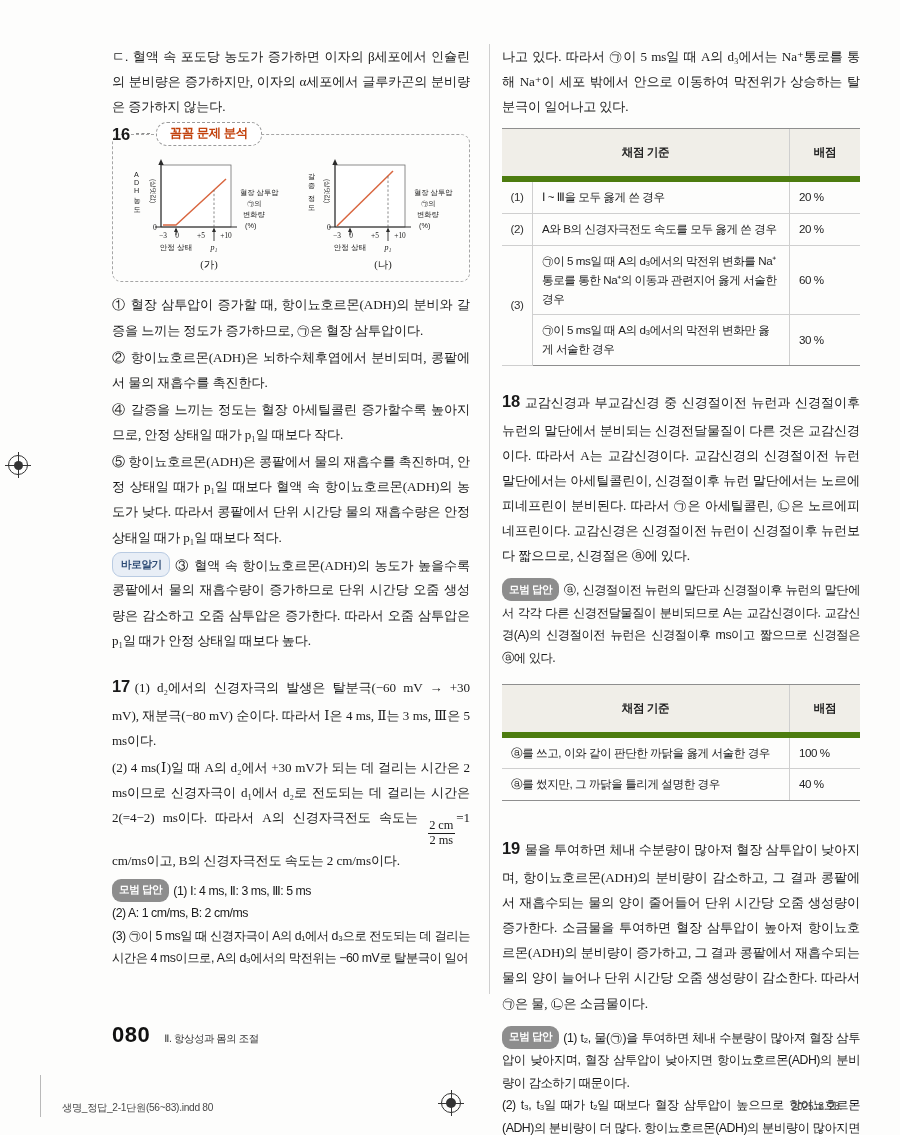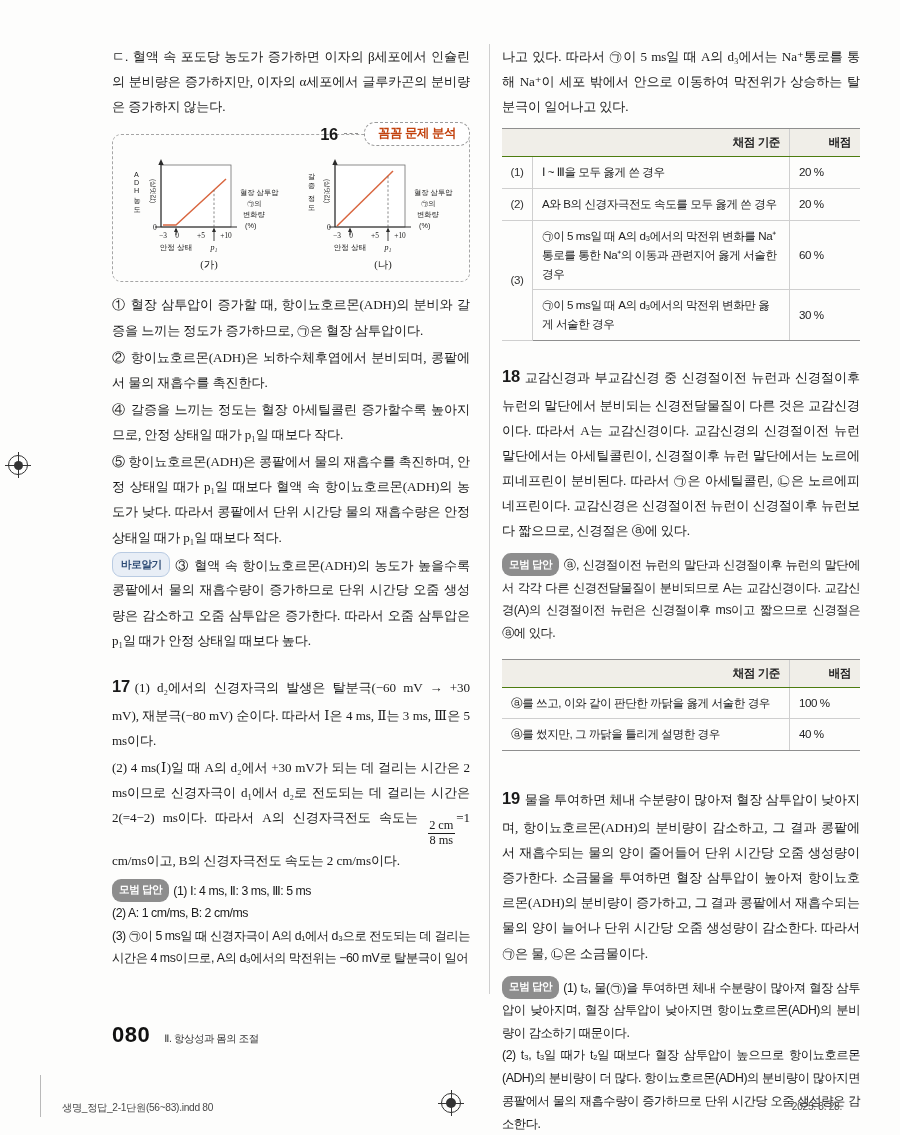--- a/index.html
+++ b/index.html
@@ -93,21 +93,20 @@
     position: relative;
     margin: 4px 0 10px 0;
   }
   .analysis-head {
     display: flex;
     align-items: center;
     gap: 6px;
     height: 22px;
     position: relative;
     z-index: 3;
-    justify-content: flex-end;
   }
   .analysis-head .qnum { margin-right: 0; }
   .dash-link {
     width: 14px; height: 1px;
     border-top: 1px dashed #8c8c8c;
   }
   .analysis-tag {
     background: #ffffff;
     border: 1px dashed #9a9a9a;
     border-radius: 11px;
@@ -202,24 +201,24 @@
     border-collapse: collapse;
     font-family: "Liberation Sans", sans-serif;
     font-size: 11.6px;
     letter-spacing: -0.45px;
     margin: 9px 0 6px 0;
     color: #232323;
   }
   table.grade th {
     background: #f0eee8;
     font-weight: bold;
-    text-align: right;
-    padding: 6px 9px;
+    text-align: center;
+    padding: 16px 9px;
     border-top: 1.6px solid #8e8e8e;
-    border-bottom: 1px solid #4d7c0f;
+    border-bottom: 6px solid #4d7c0f;
   }
   table.grade th.sc { padding-left: 9px; }
   table.grade td {
     padding: 6px 9px;
     border-bottom: 1px solid #cfcfcf;
     vertical-align: middle;
     line-height: 1.62;
   }
   table.grade tr:last-child td { border-bottom: 1.4px solid #8e8e8e; }
   table.grade td.no {
@@ -394,21 +393,21 @@
       <span class="tag-pill tag-wrong">바로알기</span><span>③ 혈액 속 항이뇨호르몬(ADH)의 농도가 높을수록 콩팥에서 물의 재흡수량이 증가하므로 단위 시간당 오줌 생성량은 감소하고 오줌 삼투압은 증가한다. 따라서 오줌 삼투압은 p₁일 때가 안정 상태일 때보다 높다.</span>
     </p>
 
     <p class="body" style="margin-top:18px;">
       <span class="qnum">17</span><span>(1) d₂에서의 신경자극의 발생은 탈분극(−60 mV → +30 mV), 재분극(−80 mV) 순이다. 따라서 Ⅰ은 4 ms, Ⅱ는 3 ms, Ⅲ은 5 ms이다.</span>
     </p>
     <p class="body">
       <span>(2) 4 ms(Ⅰ)일 때 A의 d₂에서 +30 mV가 되는 데 걸리는 시간은 2 ms이므로 신경자극이 d₁에서 d₂로 전도되는 데 걸리는 시간은 2(=4−2) ms이다. 따라서 A의 신경자극전도 속도는</span>
       <span class="frac">
         <span class="num">2 cm</span>
-        <span class="den">8 ms</span>
+        <span class="den">2 ms</span>
       </span><span>=1 cm/ms이고, B의 신경자극전도 속도는 2 cm/ms이다.</span>
     </p>
 
     <div class="answer-blk">
       <p>
         <span class="tag-pill tag-model">모범 답안</span><span>(1) Ⅰ: 4 ms, Ⅱ: 3 ms, Ⅲ: 5 ms</span>
       </p>
       <p>(2) A: 1 cm/ms, B: 2 cm/ms</p>
       <p>(3) ㉠이 5 ms일 때 신경자극이 A의 d₁에서 d₃으로 전도되는 데 걸리는 시간은 4 ms이므로, A의 d₃에서의 막전위는 −60 mV로 탈분극이 일어</p>
     </div>

